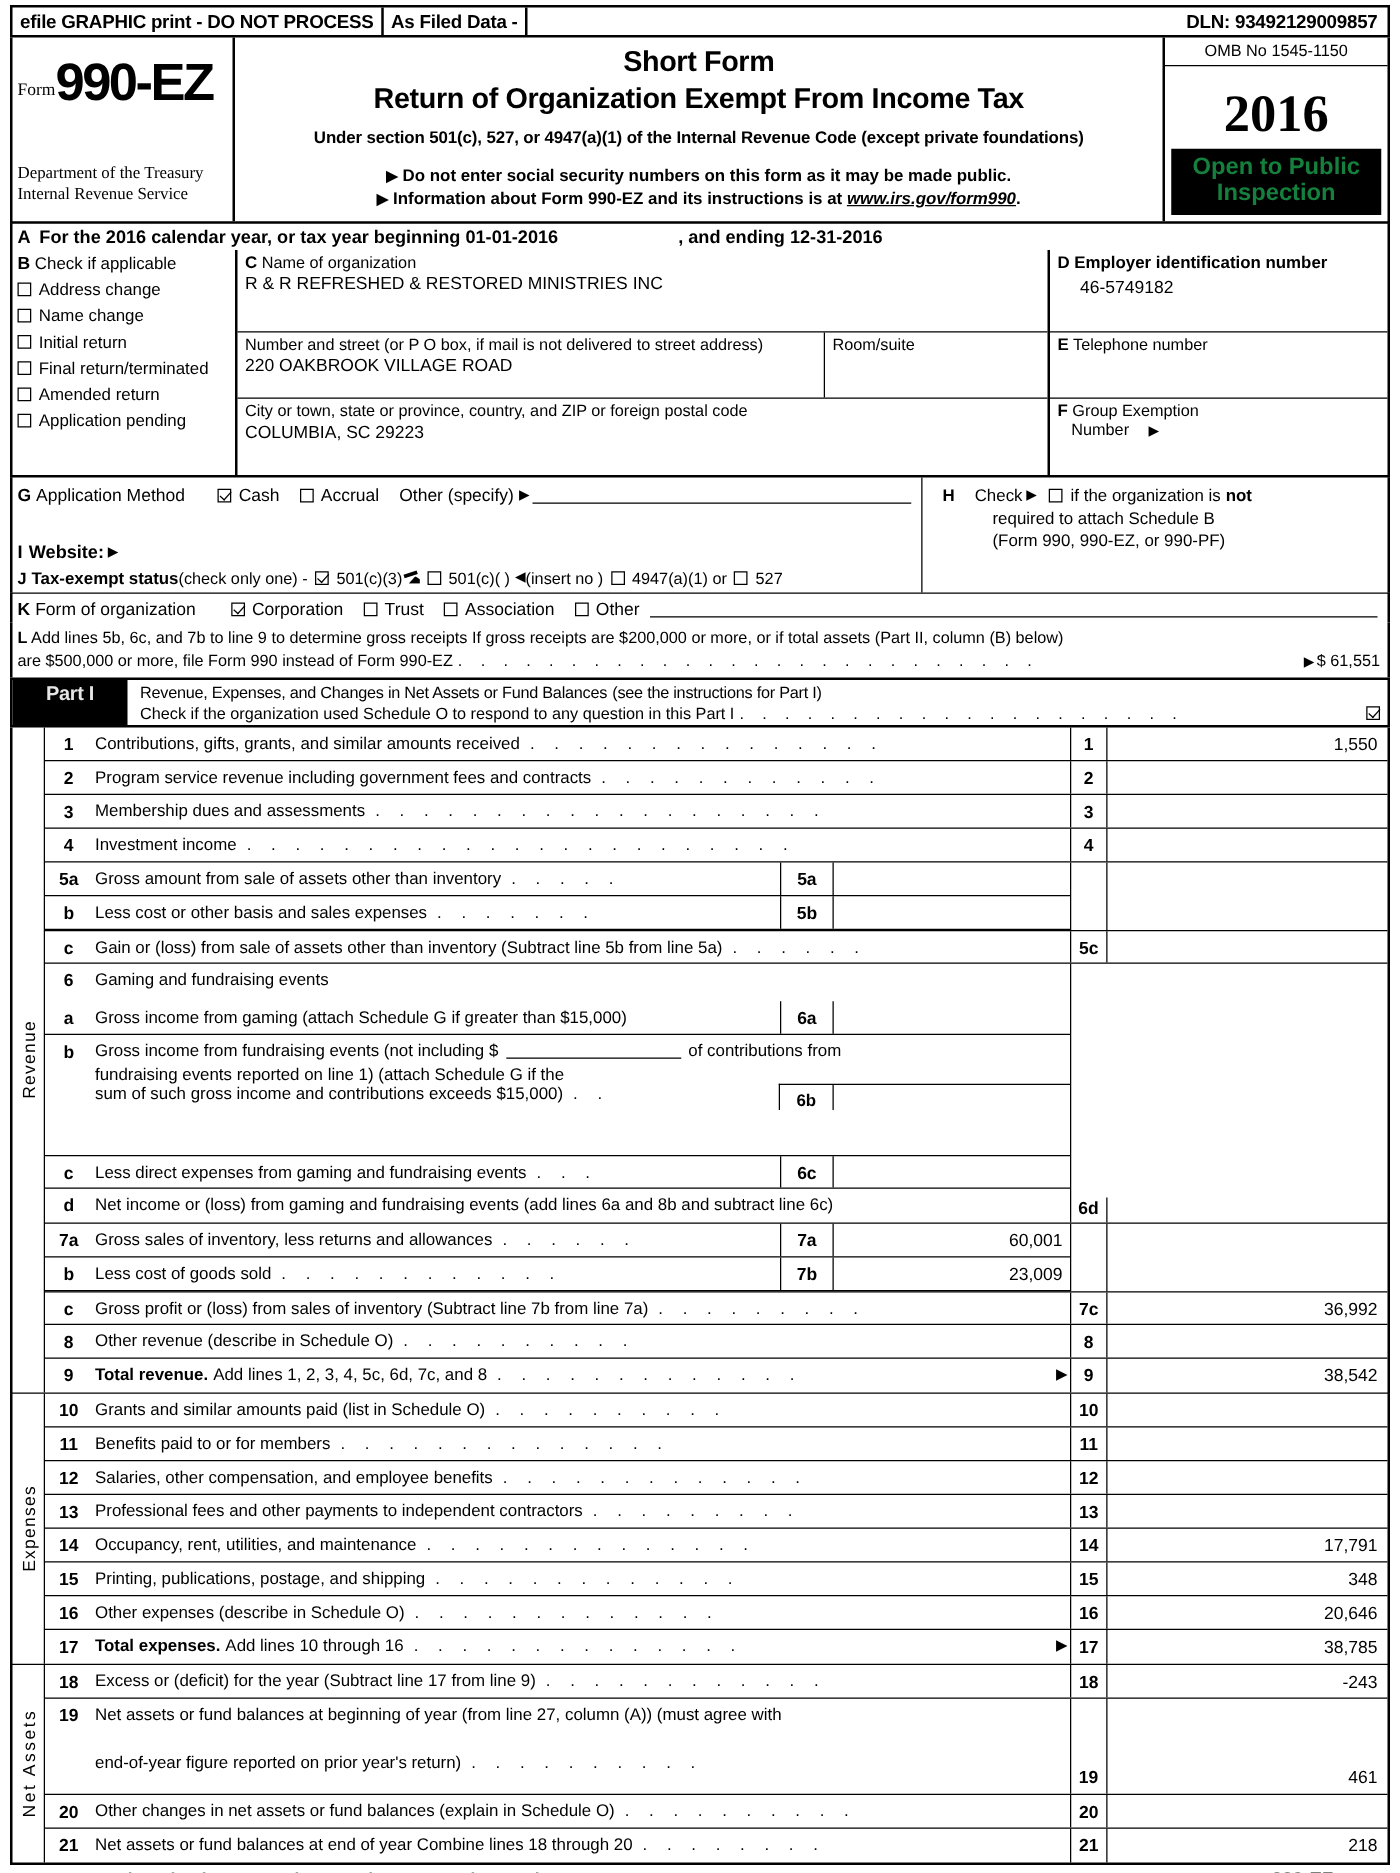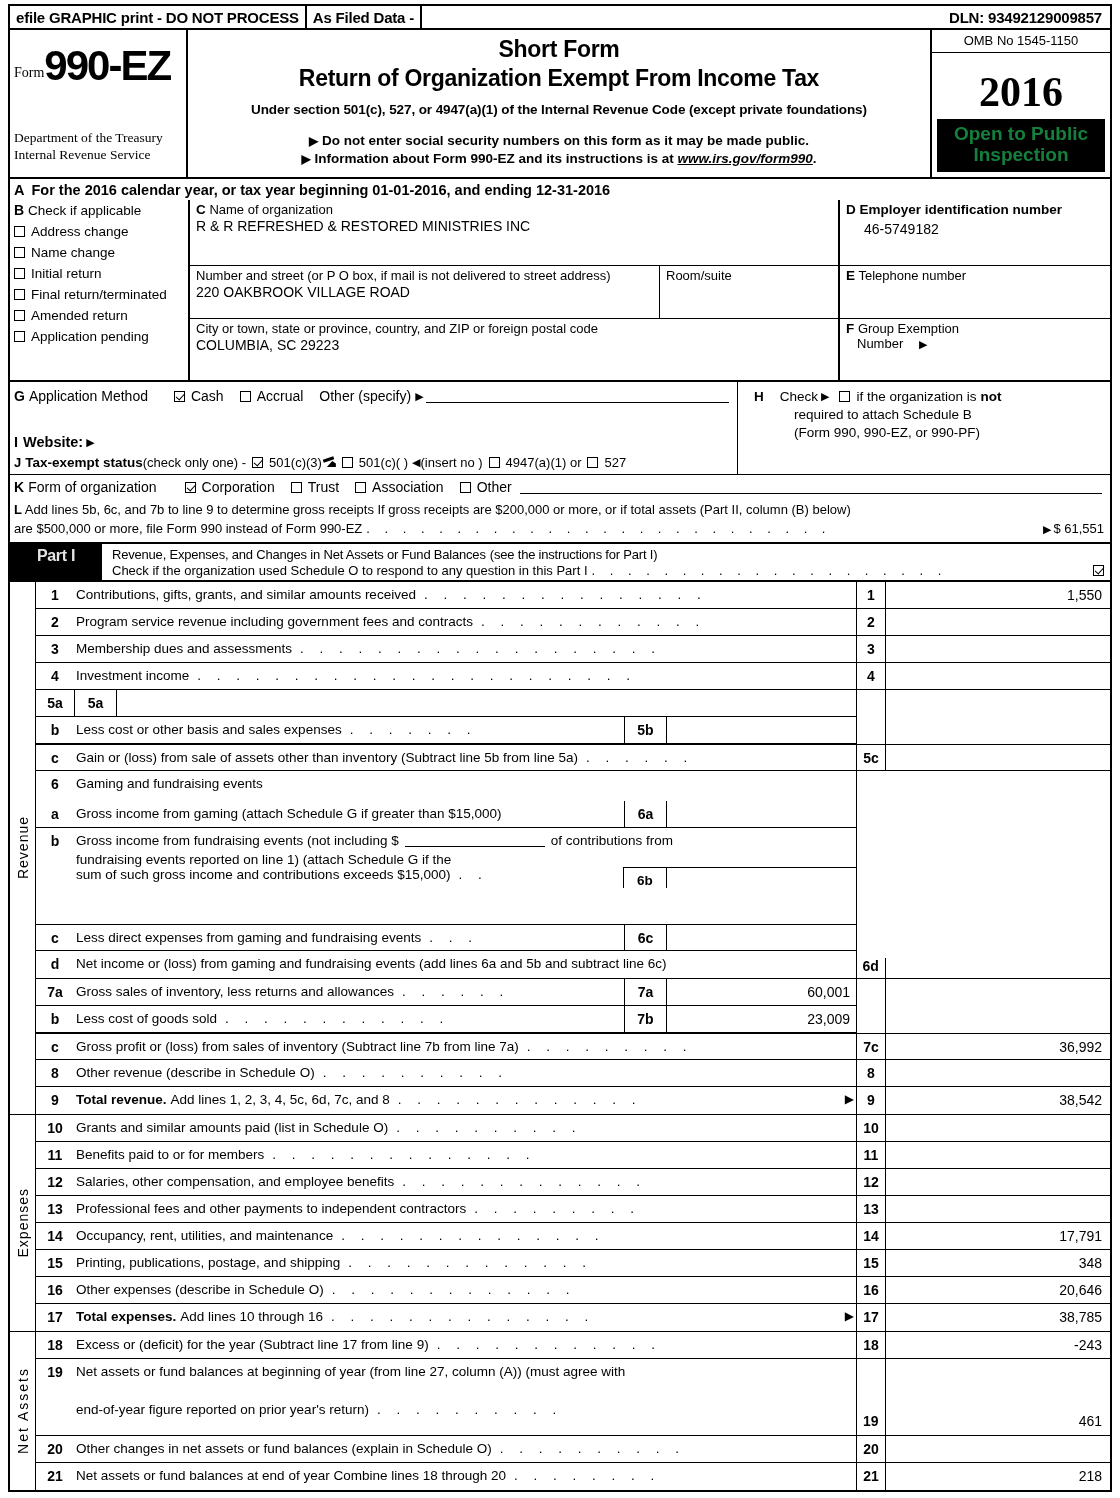--- a/index.html
+++ b/index.html
@@ -35,21 +35,21 @@
   .bullets i{font-style:italic;text-decoration:underline;}
   .hdr-right{width:178px;box-sizing:border-box;}
   .omb{border-bottom:1.5px solid #000;text-align:center;font-size:13px;padding:3px 0 4px;}
   .yr{text-align:center;font-family:"Liberation Serif",serif;font-size:42px;font-weight:bold;line-height:1;padding:6px 0 4px;margin-top:12px;}
   .otp{background:#000;color:#15803d;text-align:center;font-size:19px;font-weight:bold;line-height:1.12;padding:4px 0 6px;margin:2px 5px 5px 5px;}
 
   
   .lineA{border-left:2px solid #000;border-right:2px solid #000;box-sizing:border-box;
          font-size:14.5px;font-weight:bold;padding:3px 6px 2px 4px;display:flex;}
   .lineA .lbl{margin-right:7px;}
-  .lineA .end{}
+  .lineA .end{margin-left:96px;}
 
   
   .bcd{display:flex;border:2px solid #000;border-top:none;box-sizing:border-box;}
   .colB{width:178px;box-sizing:border-box;padding:2px 4px 4px 4px;font-size:13.5px;}
   .colB .hd{font-size:13.5px;}
   .colB .hd b{font-size:14px;}
   .cbrow{display:flex;align-items:center;margin-top:6px;font-size:13.5px;}
   .cbox{display:inline-block;width:11px;height:11px;border:1.4px solid #000;margin-right:6px;flex:none;position:relative;box-sizing:border-box;}
   .cbox.chk::after{content:"";position:absolute;left:3px;top:-1px;width:4px;height:8px;
     border:solid #000;border-width:0 1.6px 1.6px 0;transform:rotate(42deg);}
@@ -416,20 +416,24 @@
           <span class="dots">. . . . . . . . . . . . . . . . . . . . . . .</span>
         </div>
         <div class="ln">4</div>
         <div class="amt"></div>
       </div>
 
       <div class="grp">
         <div class="left">
           <div class="row">
             <div class="num">5a</div>
+            <div class="desc">
+              <span class="t">Gross amount from sale of assets other than inventory</span>
+              <span class="dots">. . . . .</span>
+            </div>
             <div class="sub">
               <div class="sn">5a</div>
               <div class="sv"></div>
             </div>
           </div>
           <div class="row">
             <div class="num">b</div>
             <div class="desc">
               <span class="t">Less  cost or other basis and sales expenses</span>
               <span class="dots">. . . . . . .</span>
@@ -504,21 +508,21 @@
             </div>
             <div class="sub">
               <div class="sn">6c</div>
               <div class="sv"></div>
             </div>
           </div>
 
           <div class="row nb">
             <div class="num">d</div>
             <div class="desc">
-              <span class="t">Net income or (loss) from gaming and fundraising events (add lines 6a and 5b and subtract line 6c)</span>
+              <span class="t">Net income or (loss) from gaming and fundraising events (add lines 6a and 8b and subtract line 6c)</span>
             </div>
           </div>
         </div>
 
         <div class="right">
           <div class="ln2 bot">6d</div>
           <div class="amt2" style="display:flex;align-items:flex-end;justify-content:flex-end;padding-bottom:4px"></div>
         </div>
       </div>
 

